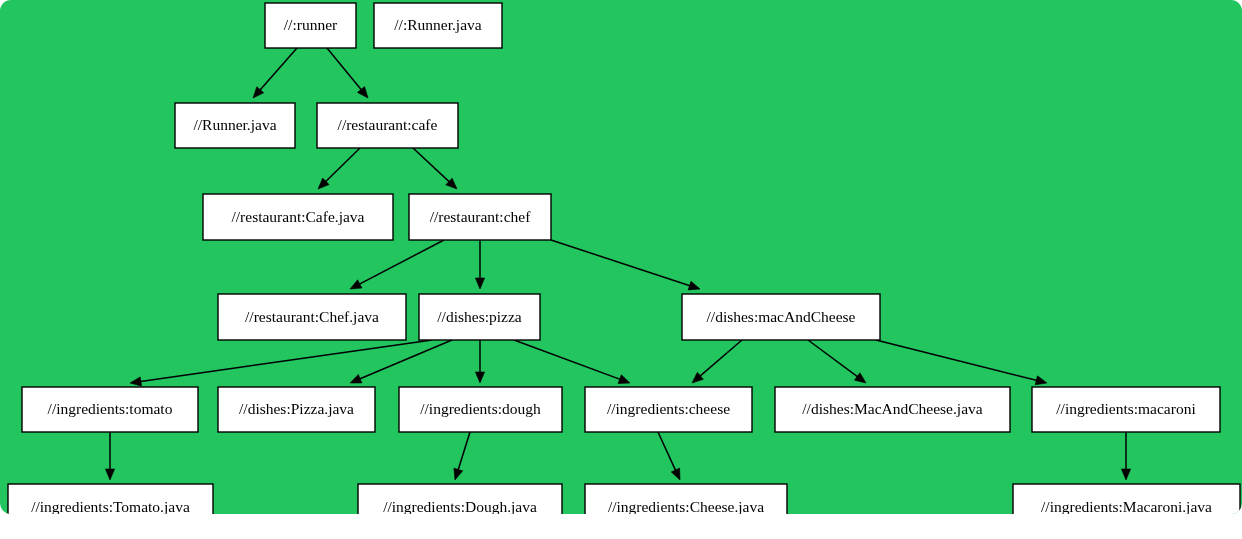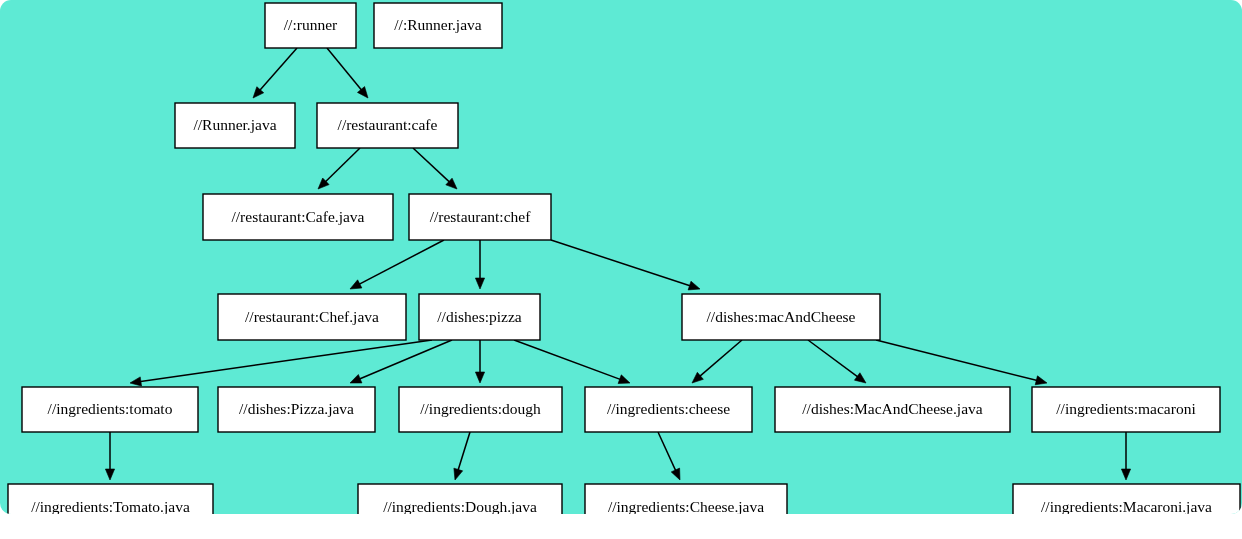--- a/index.html
+++ b/index.html
@@ -4,21 +4,21 @@
 <style>
   html, body {
     margin: 0;
     padding: 0;
     background: #ffffff;
   }
   #graph-root {
     position: relative;
     width: 1242px;
     height: 514px;
-    background: #5eead4;
+    background: #22c55e;
     overflow: hidden;
     font-family: "Liberation Serif", "DejaVu Serif", serif;
     border-radius: 11px;
   }
   svg#graph-svg {
     position: absolute;
     top: 0;
     left: 0;
     width: 1242px;
     height: 539px;

